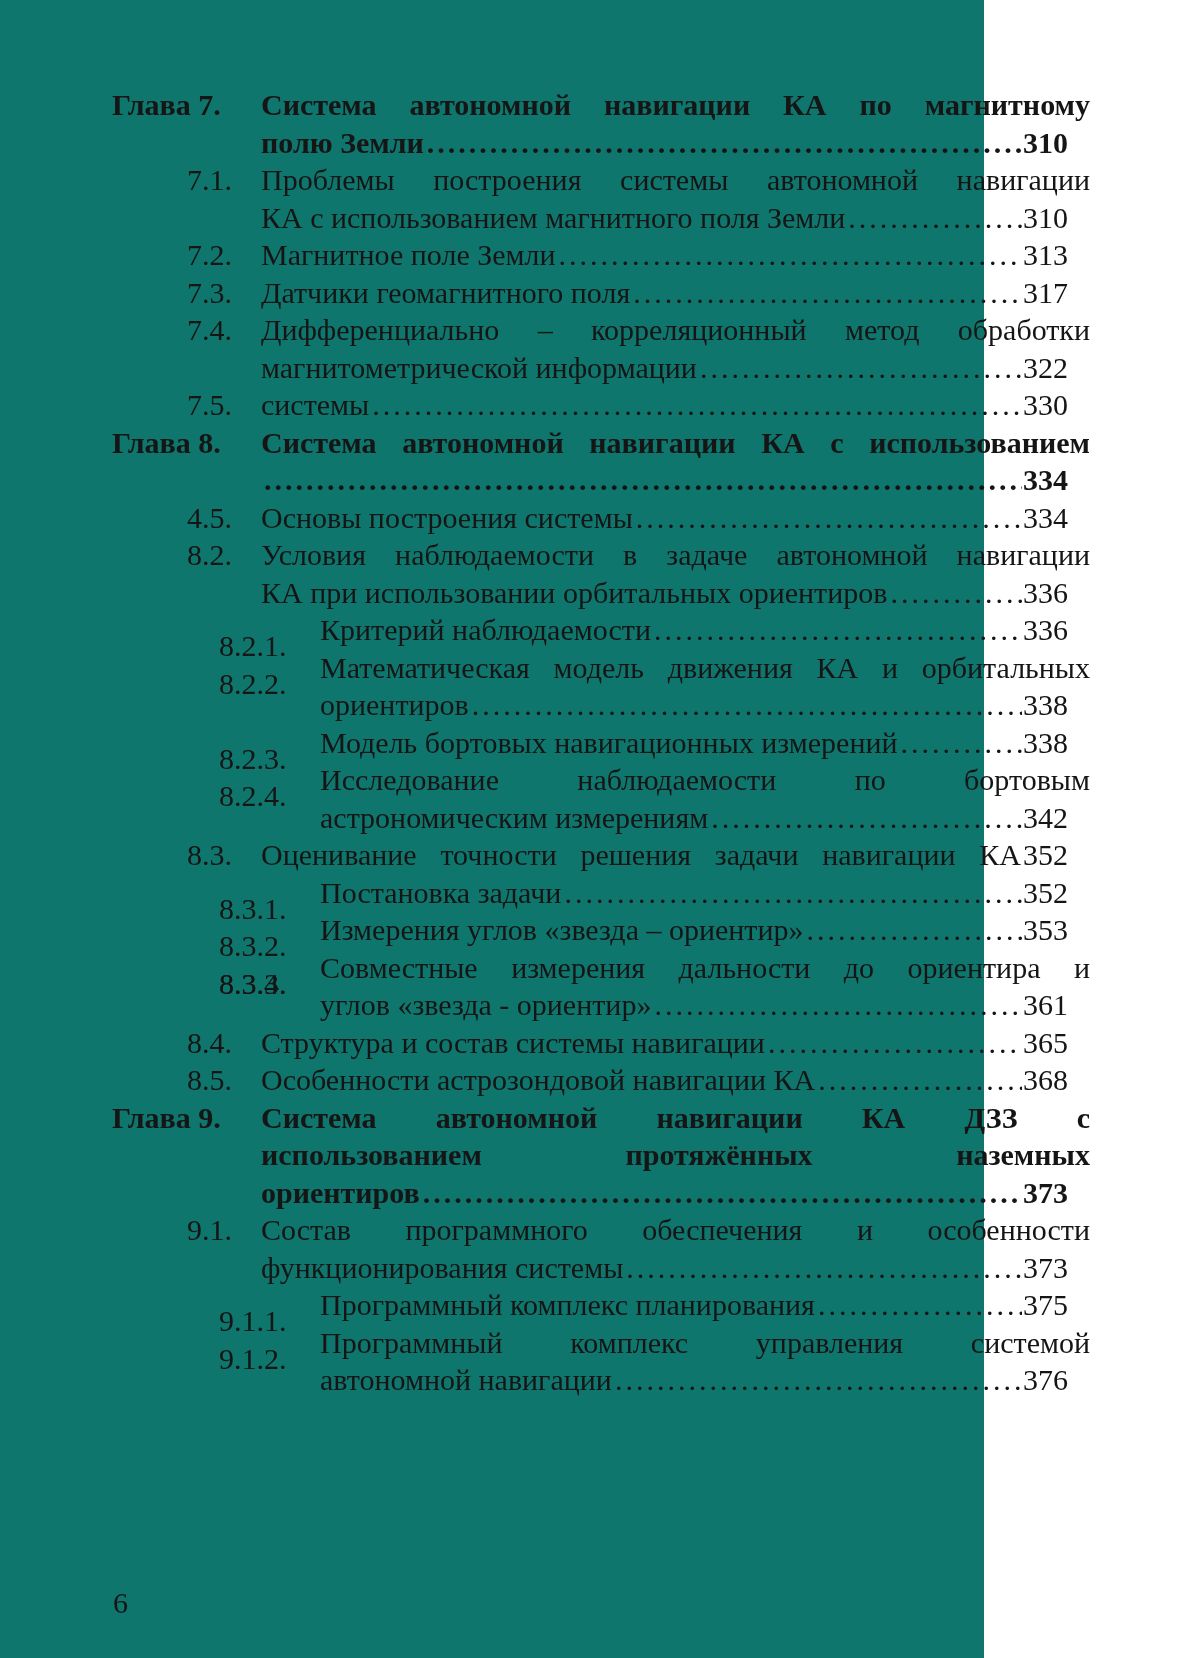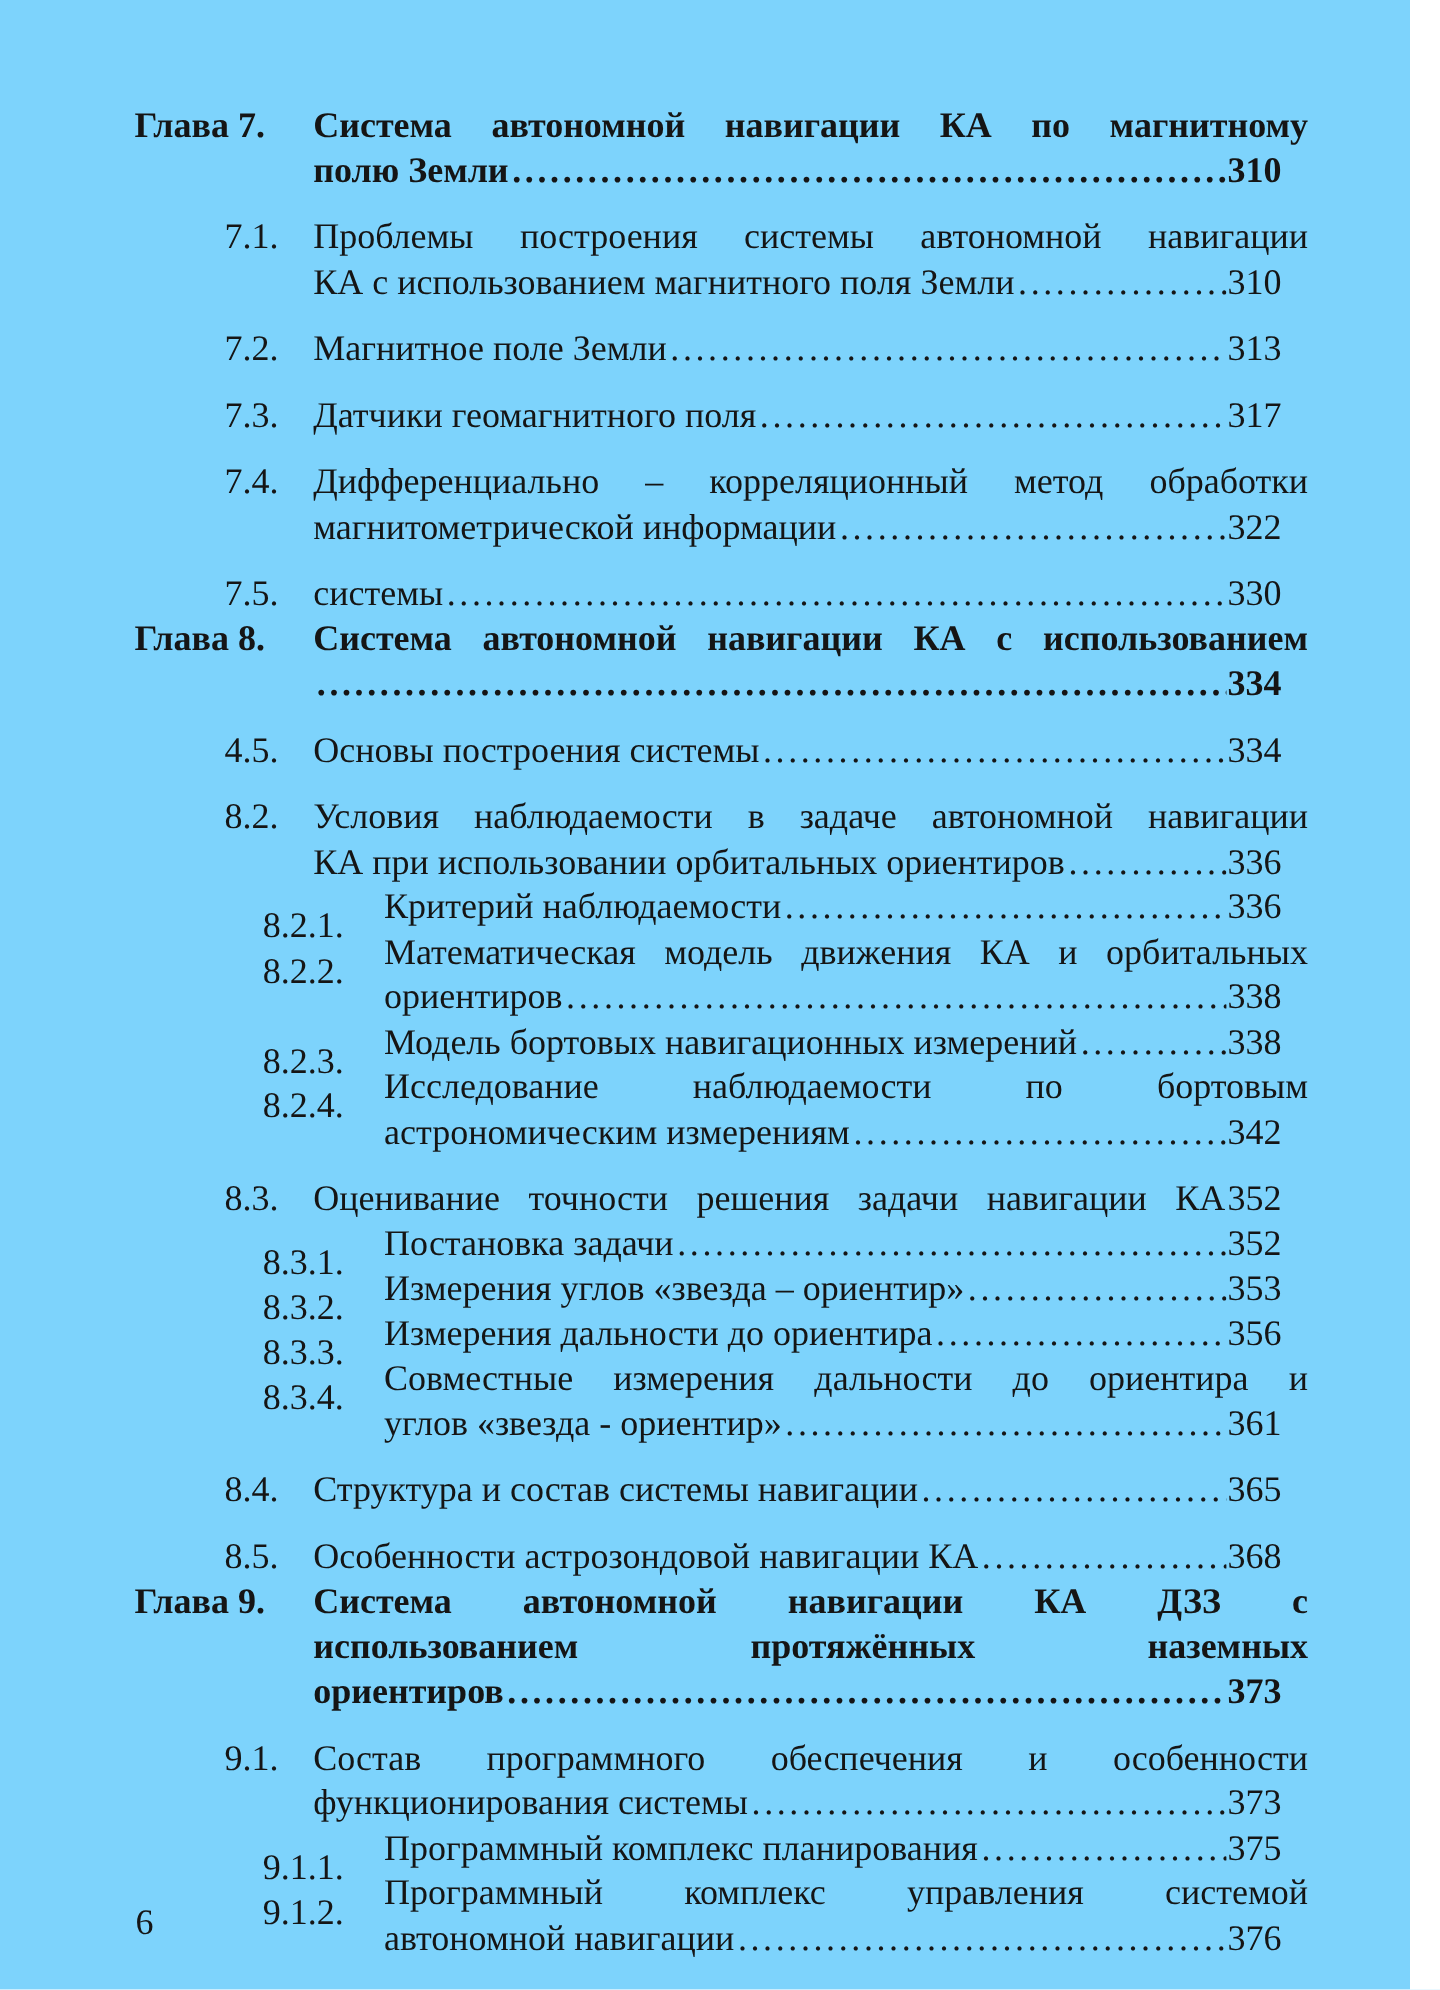--- a/index.html
+++ b/index.html
@@ -4,37 +4,37 @@
 <title>Document</title>
 <style>
   * { margin: 0; padding: 0; box-sizing: border-box; }
   html, body {
     width: 1200px; height: 1658px;
     background: #ffffff;
     font-family: "Liberation Serif", "DejaVu Serif", serif;
     color: #151515;
     overflow: hidden;
   }
-  .page { position: relative; width: 1175px; height: 1658px; background: #7dd3fc; }
+  .page { position: relative; width: 984px; height: 1658px; background: #0f766e; }
 
   .toc {
     position: absolute;
     left: 112px; top: 86px;
     width: 978px;
     font-size: 30px;
     line-height: 37.5px;
   }
 
   .entry { position: relative; }
   .entry .num { position: absolute; top: 0; white-space: nowrap; }
 
   .entry.chapter { padding-left: 149px; font-weight: bold; }
   .entry.chapter .num { left: 0; }
 
-  .entry.section { padding-left: 149px; margin-top: 18px; }
+  .entry.section { padding-left: 149px; }
   .entry.section .num { left: 75px; }
 
   .entry.subsection { padding-left: 208px; }
   .entry.subsection .num { left: 107px; margin-top: 16px; }
 
   
   .line.fill { text-align: justify; text-align-last: justify; }
 
   
   .line.last { display: flex; align-items: baseline; padding-right: 22px; justify-content: center; }
@@ -193,25 +193,20 @@
       <div class="entry subsection">
         <span class="num">8.3.2.</span>
         <div class="line last">
           <span class="t">Измерения углов «звезда – ориентир»</span>
           <span class="dots"></span>
           <span class="pg">353</span>
         </div>
       </div>
       <div class="entry subsection">
         <span class="num">8.3.3.</span>
-        <div class="line last">
-          <span class="t">Измерения дальности до ориентира</span>
-          <span class="dots"></span>
-          <span class="pg">356</span>
-        </div>
       </div>
       <div class="entry subsection">
         <span class="num">8.3.4.</span>
         <div class="line fill">Совместные измерения дальности до ориентира и</div>
         <div class="line last">
           <span class="t">углов «звезда - ориентир»</span>
           <span class="dots"></span>
           <span class="pg">361</span>
         </div>
       </div>

